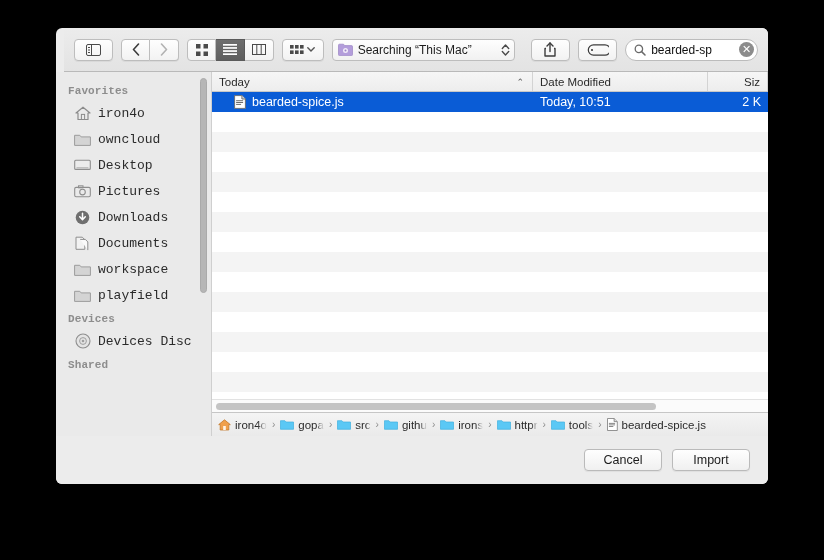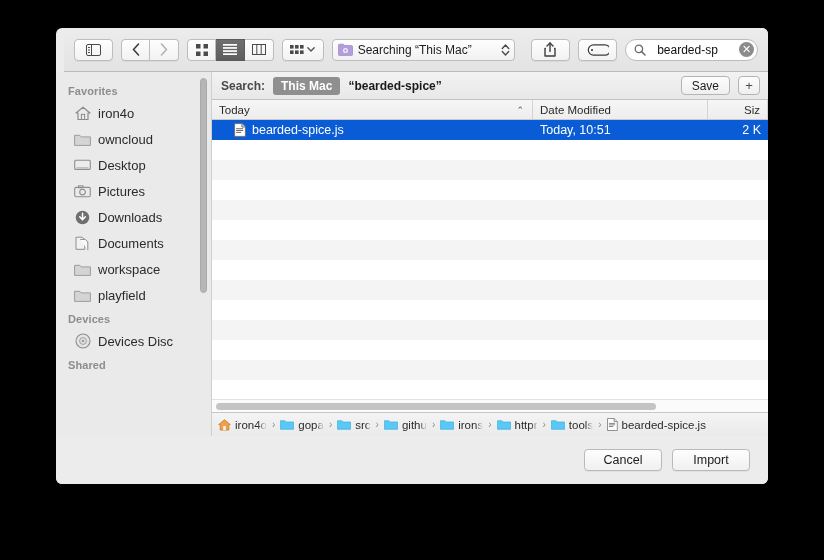--- a/index.html
+++ b/index.html
@@ -71,21 +71,21 @@
     white-space: nowrap;
   }
   .pathpopup .label { flex: 1; overflow: hidden; }
 
   .spacer { flex: 1; }
 
   .searchfield {
     height: 22px; width: 135px;
     border: 1px solid #bcbcbc; border-radius: 11px;
     background: #fff;
-    display: flex; align-items: center; gap: 11px;
+    display: flex; align-items: center; gap: 5px;
     padding: 0 3px 0 8px;
     font-size: 12px; color: #111;
     overflow: hidden;
   }
   .searchfield .txt { flex: 1; white-space: nowrap; overflow: hidden; }
   .clearbtn {
     width: 15px; height: 15px; border-radius: 50%;
     background: #8c8c8c; color: #fff;
     display:flex; align-items:center; justify-content:center;
     font-size: 11px; line-height: 1; flex: 0 0 15px;
@@ -95,20 +95,21 @@
   .body { flex: 1; display: flex; min-height: 0; }
 
   
   .sidebar {
     width: 156px; flex: 0 0 156px;
     background: #eaeaea;
     border-right: 1px solid #cfcfcf;
     position: relative;
     padding-top: 8px;
     overflow: hidden;
+    font-family: Liberation Mono, monospace;
   }
   .sb-header {
     font-size: 11px; font-weight: bold; color: #8d8d8d;
     padding: 5px 0 3px 12px; letter-spacing: .1px;
   }
   .sb-item {
     display: flex; align-items: center; gap: 7px;
     height: 26px; padding-left: 18px;
     font-size: 13px; color: #2b2b2b;
   }
@@ -427,28 +428,20 @@
         <span>Devices Disc</span>
       </div>
 
       <div class="sb-header">Shared</div>
 
       <div class="sb-scroll"></div>
     </div>
 
     <div class="main">
 
-      <div class="searchbar">
-        <span class="lbl">Search:</span>
-        <span class="scope">This Mac</span>
-        <span class="query">“bearded-spice”</span>
-        <span class="spacer"></span>
-        <span class="save-btn">Save</span>
-        <span class="plus-btn">+</span>
-      </div>
 
       <div class="colheaders">
         <div class="ch name">
           <span>Today</span>
           <span class="sortarrow">⌃</span>
         </div>
         <div class="ch date">
           <span>Date Modified</span>
         </div>
         <div class="ch size">

